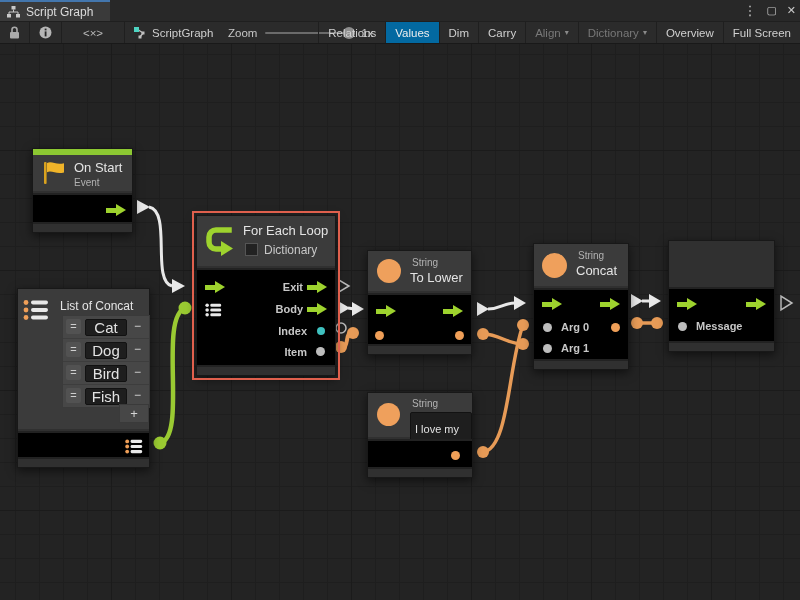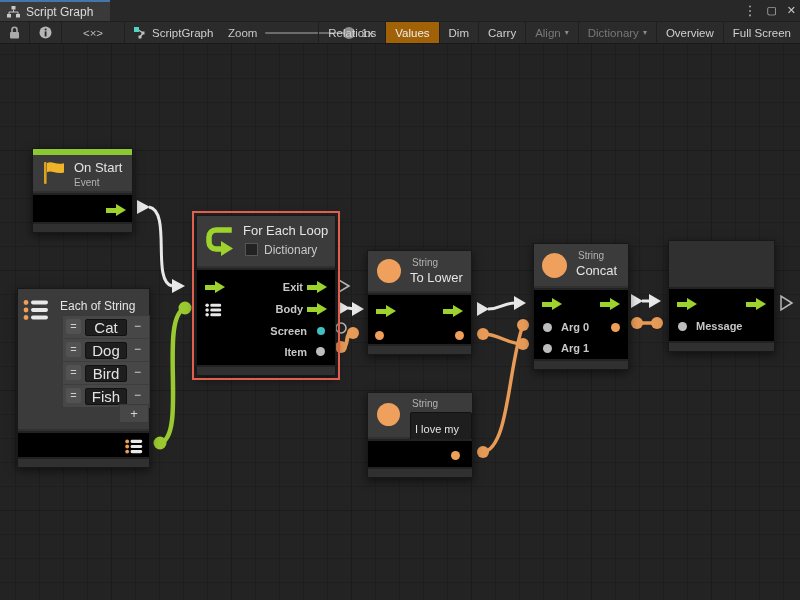--- a/index.html
+++ b/index.html
@@ -20,21 +20,21 @@
            border-top:1px solid #1f1f1f;border-bottom:1px solid #191919;box-sizing:border-box;
            font-size:11.5px;color:#d0d0d0;}
   .tb-left{position:absolute;left:0;top:0;height:21px;display:flex;align-items:center;}
   .tb-btn{height:21px;display:flex;align-items:center;justify-content:center;padding:0 9px;border-right:1px solid #1f1f1f;}
   .graph-name{position:absolute;left:133px;top:0;height:21px;display:flex;align-items:center;gap:5px;color:#cfcfcf;}
   .zoom-area{position:absolute;left:228px;top:0;height:21px;display:flex;align-items:center;gap:8px;color:#c6c6c6;}
   .zoom-track{position:relative;width:88px;height:2px;background:#6b6b6b;border-radius:1px;}
   .zoom-handle{position:absolute;right:-2px;top:-5px;width:12px;height:12px;border-radius:50%;background:#8f8f8f;}
   .tb-right{position:absolute;right:0;top:0;height:21px;display:flex;align-items:stretch;}
   .tb-right .tb-btn{border-right:none;border-left:1px solid #1f1f1f;}
-  .tb-btn.active{background:#a16207;color:#eee;justify-content:flex-end;}
+  .tb-btn.active{background:#0369a1;color:#eee;justify-content:flex-end;}
   .tb-btn.disabled{color:#787878;}
   .chev{font-size:8px;margin-left:4px;color:#8a8a8a;}
 
   
   .canvas{position:absolute;left:0;top:44px;width:800px;height:556px;background-color:#232323;
     background-image:
       linear-gradient(#1b1b1b 1px,transparent 1px),
       linear-gradient(90deg,#1b1b1b 1px,transparent 1px),
       linear-gradient(#1e1e1e 1px,transparent 1px),
       linear-gradient(90deg,#1e1e1e 1px,transparent 1px);
@@ -255,21 +255,21 @@
   <div class="node" style="left:17px;top:288px;width:133px;height:180px;">
     <div class="n-head" style="height:140px;">
       <svg width="26" height="22" viewBox="0 0 26 22" style="position:absolute;left:5px;top:10px;">
         <circle cx="3" cy="3.5" r="2.4" fill="#ef9f58"></circle>
           <circle cx="3" cy="11" r="2.4" fill="#ef9f58"></circle>
           <circle cx="3" cy="18.5" r="2.4" fill="#ef9f58"></circle>
         <rect x="8" y="1.6" width="17" height="3.8" rx="1.8" fill="#e8e8e8"></rect>
         <rect x="8" y="9.1" width="17" height="3.8" rx="1.8" fill="#e8e8e8"></rect>
         <rect x="8" y="16.6" width="17" height="3.8" rx="1.8" fill="#e8e8e8"></rect>
       </svg>
-      <span class="n-title" style="left:42px;top:10px;font-size:12px;">Each of String</span>
+      <span class="n-title" style="left:42px;top:10px;font-size:12px;">List of Concat</span>
       <div class="los-widget" style="left:44px;top:26px;width:86px;">
         <div class="los-row">
           <div class="los-handle">=</div>
           <div class="los-input">Cat</div>
           <div class="los-minus">−</div>
         </div>
         <div class="los-row">
           <div class="los-handle">=</div>
           <div class="los-input">Dog</div>
           <div class="los-minus">−</div>
@@ -317,21 +317,21 @@
           <circle cx="3" cy="11" r="2.8" fill="#e8e8e8"></circle>
           <circle cx="3" cy="18.5" r="2.8" fill="#e8e8e8"></circle>
         <rect x="8" y="1.2" width="17" height="4.6" rx="2" fill="#e8e8e8"></rect>
         <rect x="8" y="8.7" width="17" height="4.6" rx="2" fill="#e8e8e8"></rect>
         <rect x="8" y="16.2" width="17" height="4.6" rx="2" fill="#e8e8e8"></rect>
       </svg>
       <span class="port-label" style="right:32px;top:11px;">Exit</span>
       <div class="flow" style="right:8px;top:11px;"></div>
       <span class="port-label" style="right:32px;top:33px;">Body</span>
       <div class="flow" style="right:8px;top:33px;"></div>
-      <span class="port-label" style="right:28px;top:55px;">Screen</span>
+      <span class="port-label" style="right:28px;top:55px;">Index</span>
       <div class="pdot teal" style="right:10px;top:57px;"></div>
       <span class="port-label" style="right:28px;top:76px;">Item</span>
       <div class="pdot gray" style="right:10px;top:77px;"></div>
     </div>
     <div class="n-foot"></div>
   </div>
 
   <div class="node" style="left:367px;top:250px;width:105px;height:105px;">
     <div class="n-head" style="height:40px;">
       <div class="circle-icon" style="left:9px;top:8px;width:24px;height:24px;"></div>

